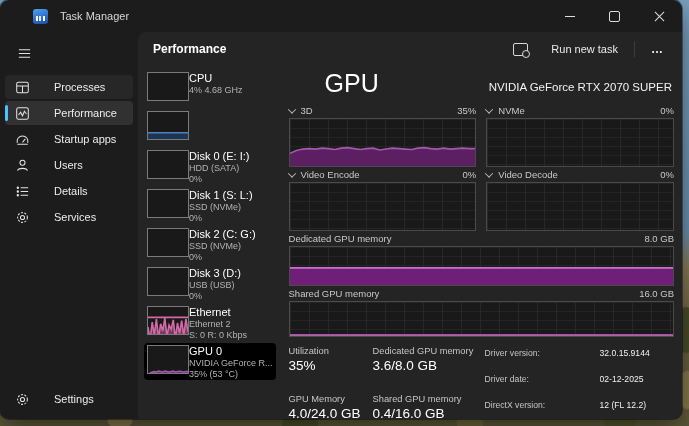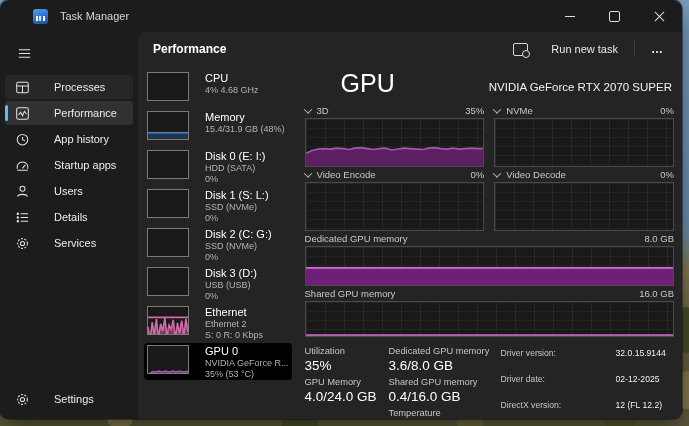--- a/index.html
+++ b/index.html
@@ -54,21 +54,21 @@
   .page-title{font-size:12px;font-weight:700;color:#ffffff;}
   .header-actions{display:flex;align-items:center;}
   .run-task{display:flex;align-items:center;gap:23px;font-size:11px;color:#eaeaea;padding:5px 10px;border-radius:4px;}
   .newtask-icon{position:relative;width:13px;height:11px;border:1px solid #d8d8d8;border-radius:2px;}
   .newtask-icon::after{content:"";position:absolute;right:-3px;bottom:-3px;width:6px;height:6px;border-radius:50%;background:#242424;border:1px solid #d8d8d8;}
   .divider-v{width:1px;height:16px;background:#3d3d3d;margin:0 6px;}
   .more-btn{font-size:12px;font-weight:700;color:#eaeaea;letter-spacing:1px;padding:4px 10px;border-radius:4px;}
   .content-body{flex:1;display:flex;min-height:0;}
   
   .perf-list{flex:0 0 130px;padding:4px 0 0 6px;}
-  .perf-item{display:flex;gap:16px;align-items:flex-start;height:33px;padding:2px 3px;margin:0 3px 2px 0;border-radius:4px;}
+  .perf-item{display:flex;gap:0;align-items:flex-start;height:33px;padding:2px 3px;margin:0 3px 2px 0;border-radius:4px;}
   .perf-item.selected{background:#000000;}
   .thumb{position:relative;width:40px;height:27px;flex:0 0 40px;border:1px solid #7a7a7a;background:#191919;overflow:hidden;}
   .pmeta{min-width:0;}
   .pname{font-size:11px;line-height:13px;color:#ffffff;white-space:nowrap;}
   .psub{font-size:9px;line-height:10.5px;color:#b3b3b3;white-space:nowrap;}
   
   .gpu-panel{flex:1;min-width:0;padding:0 8px 0 10px;display:flex;flex-direction:column;}
   .gpu-title-row{display:flex;align-items:flex-end;justify-content:space-between;padding:4px 2px 7px 0;}
   .gpu-title{font-size:25px;font-weight:300;line-height:26px;color:#ffffff;margin-left:36px;}
   .gpu-name{font-size:11.5px;color:#f2f2f2;padding-bottom:3px;white-space:nowrap;}
@@ -80,21 +80,21 @@
     background-image:
       repeating-linear-gradient(to right,#282828 0 1px,transparent 1px 19px),
       repeating-linear-gradient(to bottom,#242424 0 1px,transparent 1px 9px);}
   .chart-box svg{position:absolute;inset:0;width:100%;height:100%;}
   .mem-box{height:38px;}
   .mem-box2{height:34px;}
   
   .stats{display:flex;padding-top:7px;min-height:0;}
   .stat-col1{flex:0 0 84px;}
   .stat-col2{flex:0 0 112px;}
-  .stat-label{font-size:9.3px;color:#c6c6c6;margin-top:4px;white-space:nowrap;}
+  .stat-label{font-size:9.3px;color:#c6c6c6;margin-top:21px;white-space:nowrap;}
   .stat-label:first-child{margin-top:2px;}
   .stat-value{font-size:13.5px;color:#ffffff;margin-top:2px;white-space:nowrap;}
   .details{flex:1;display:grid;grid-template-columns:99px 1fr;column-gap:6px;row-gap:3.5px;align-content:start;padding-top:4px;font-size:8.6px;gap:16px;}
   .detail-label{color:#c6c6c6;white-space:nowrap;}
   .detail-value{color:#f2f2f2;font-weight:400;white-space:nowrap;overflow:hidden;}
 </style>
 </head>
 <body>
 
 <div class="window">
@@ -144,29 +144,20 @@
       <div class="nav-item selected">
         <span class="nav-icon">
           <svg width="15" height="15" viewBox="0 0 16 16" fill="none" stroke="#e3e3e3" stroke-width="1.1">
               <rect x="1.8" y="1.8" width="12.4" height="12.4" rx="2"></rect>
               <polyline points="3.8,9.6 6,6.6 8,10.4 10,5.6 12.2,8.6"></polyline>
             </svg>
         </span>
         <span>Performance</span>
       </div>
 
-      <div class="nav-item">
-        <span class="nav-icon">
-          <svg width="15" height="15" viewBox="0 0 16 16" fill="none" stroke="#e3e3e3" stroke-width="1.1">
-              <circle cx="8" cy="8.2" r="5.6"></circle>
-              <polyline points="8,5.2 8,8.2 10.6,9.4"></polyline>
-            </svg>
-        </span>
-        <span>App history</span>
-      </div>
 
       <div class="nav-item">
         <span class="nav-icon">
           <svg width="15" height="15" viewBox="0 0 16 16" fill="none" stroke="#e3e3e3" stroke-width="1.1">
               <path d="M2.4 11.5 a5.8 5.8 0 1 1 11.2 0"></path>
               <line x1="8" y1="11" x2="11" y2="7.4"></line>
               <line x1="2.4" y1="13" x2="13.6" y2="13"></line>
             </svg>
         </span>
         <span>Startup apps</span>
@@ -244,24 +235,20 @@
               <div class="pname">CPU</div>
               <div class="psub">4% 4.68 GHz</div>
             </span>
           </div>
 
           <div class="perf-item">
             <span class="thumb"><svg viewBox="0 0 100 100" preserveAspectRatio="none">
                   <polygon points="0,52 100,52 100,100 0,100" fill="#1d3550"></polygon>
                   <polyline points="0,52 100,52" fill="none" stroke="#4f81c2" stroke-width="1.6" vector-effect="non-scaling-stroke"></polyline>
                 </svg></span>
-            <span class="pmeta">
-              <div class="pname">Memory</div>
-              <div class="psub">15.4/31.9 GB (48%)</div>
-            </span>
           </div>
 
           <div class="perf-item">
             <span class="thumb"><svg viewBox="0 0 100 100" preserveAspectRatio="none"></svg></span>
             <span class="pmeta">
               <div class="pname">Disk 0 (E: I:)</div>
               <div class="psub">HDD (SATA)</div>
               <div class="psub">0%</div>
             </span>
           </div>

